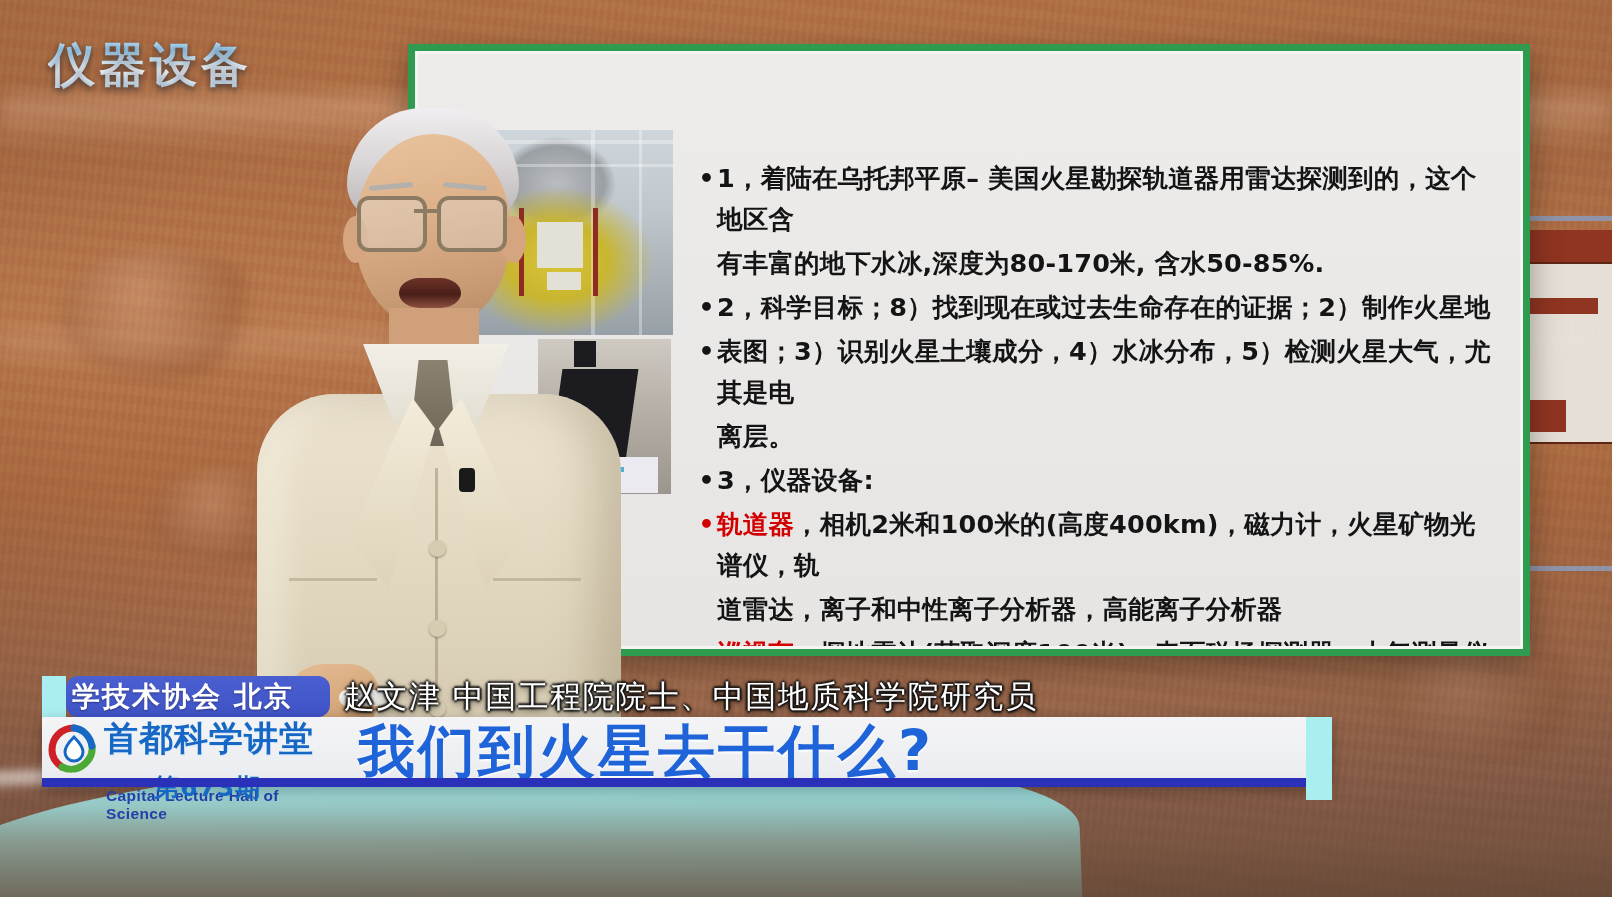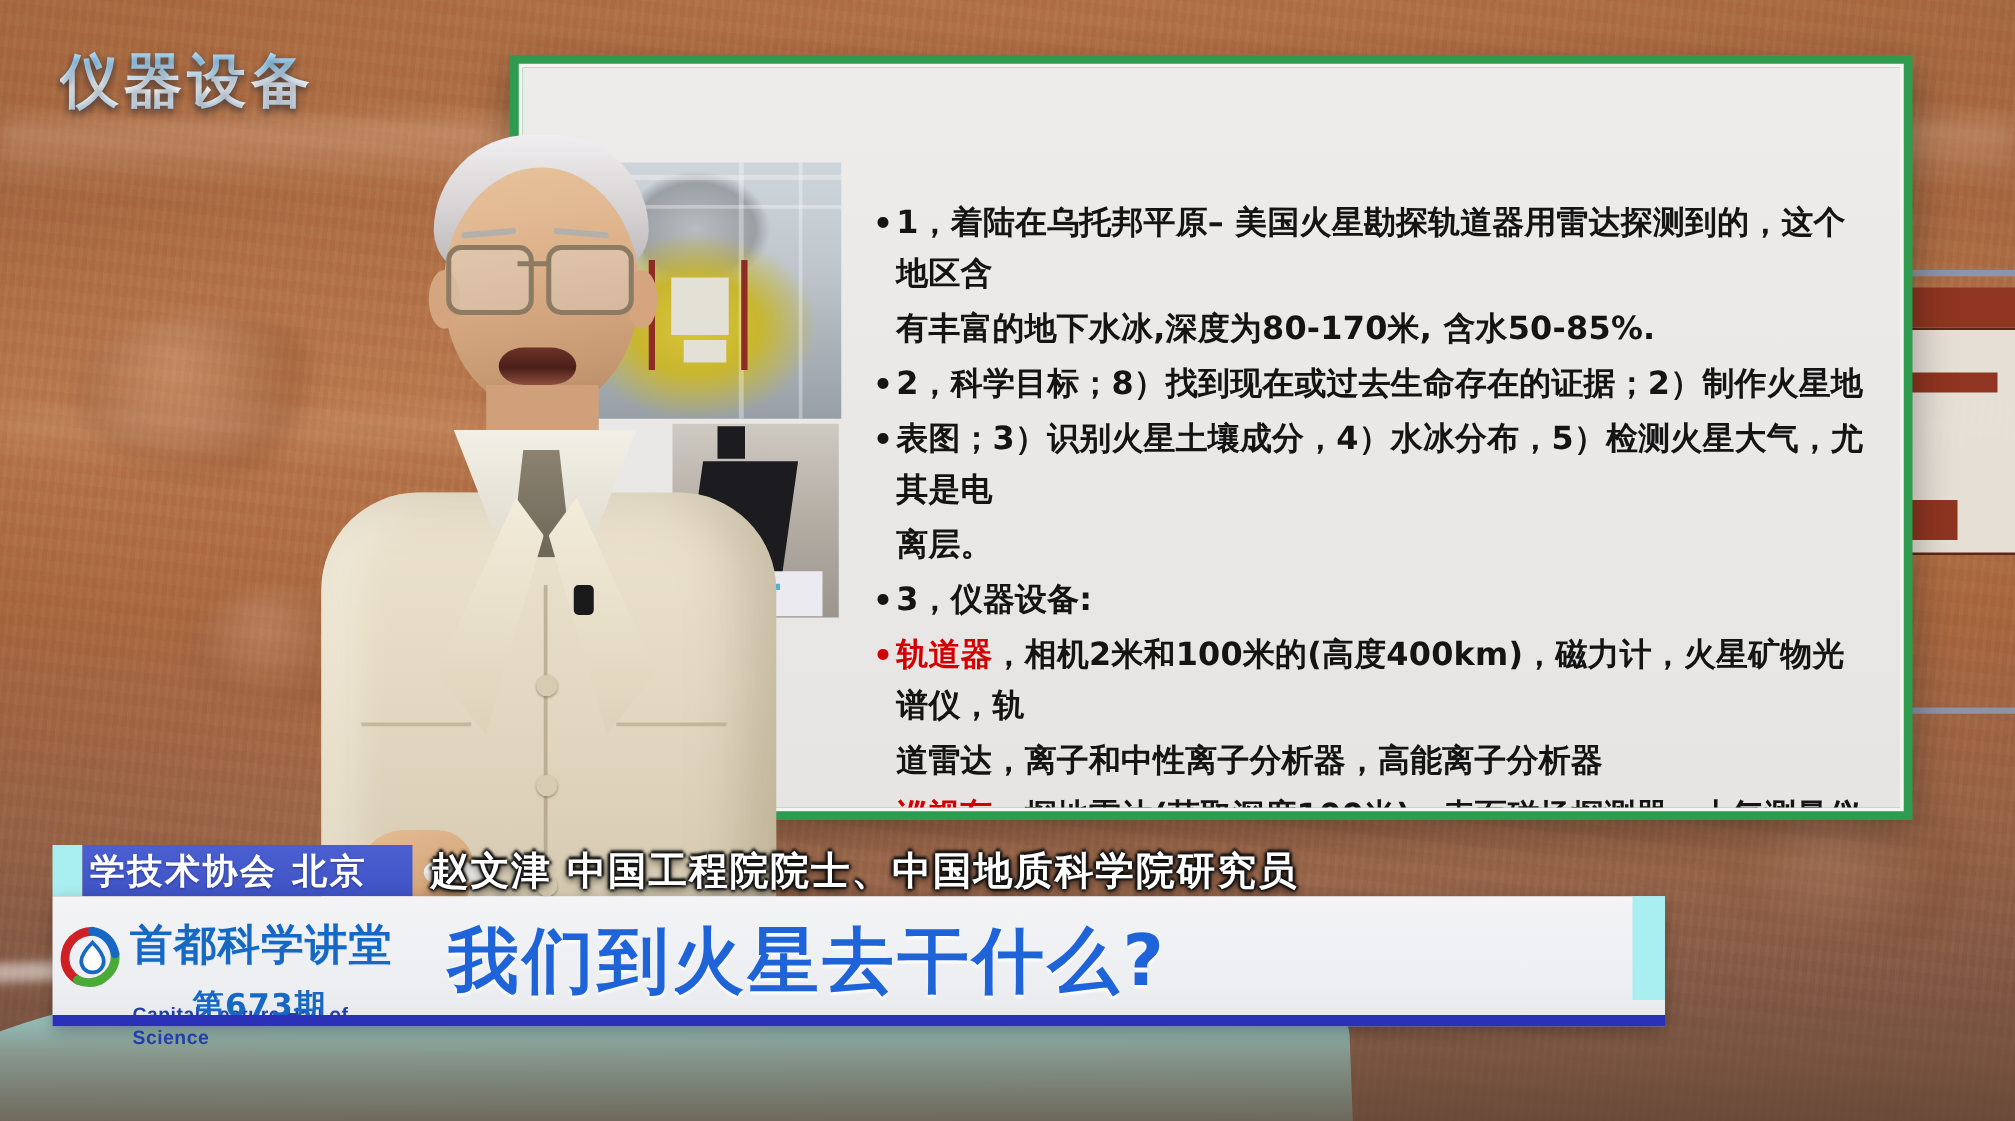--- a/index.html
+++ b/index.html
@@ -179,35 +179,35 @@
   }
 
   
   .lt{position:absolute;left:42px;top:676px;width:1290px;height:124px;}
   .lt-rowtop{
     position:absolute;left:0;top:0;width:1290px;height:41px;display:flex;align-items:stretch;
   }
   .lt-cyan{width:24px;background:#a9eef0;}
   .lt-blue{
     width:264px;background:linear-gradient(180deg,#4a5fd0 0%,#3f53c6 100%);
-    display:flex;align-items:center;overflow:hidden;
+    display:flex;align-items:center;overflow:hidden;border-radius:12px;
   }
   .lt-blue span{
     color:#ffffff;font-size:28px;font-weight:bold;letter-spacing:2px;white-space:nowrap;
     margin-left:6px;font-family:"DejaVu Sans","Liberation Sans",sans-serif;
     text-shadow:0 1px 2px rgba(0,0,0,.35);
   }
   .lt-speaker{
     flex:1 1 auto;display:flex;align-items:center;padding-left:14px;
-    color:#ffffff;font-size:31px;font-weight:bold;letter-spacing:1.5px;white-space:nowrap;
+    color:#ffffff;font-size:31px;font-weight:normal;letter-spacing:1.5px;white-space:nowrap;
     font-family:"DejaVu Sans","Liberation Sans",sans-serif;
     text-shadow:-2px 0 2px #111,2px 0 2px #111,0 -2px 2px #111,0 2px 2px #111,0 3px 7px rgba(0,0,0,.8);
   }
   .lt-rowmain{
-    position:absolute;left:0;top:41px;width:1290px;height:104px;
+    position:absolute;left:0;top:41px;width:1290px;height:70px;
     background:linear-gradient(180deg,#f4f4f6 0%,#eceef1 70%,#e6e8ec 100%);
     display:flex;align-items:center;
     box-shadow:0 4px 12px rgba(0,0,0,.28);
   }
   .lt-rowmain::after{
     content:"";position:absolute;left:0;right:0;bottom:0;height:9px;background:#2a31b8;
   }
   .lt-rightcyan{
     position:absolute;right:0;top:41px;width:26px;height:83px;background:#a9eef0;
   }

